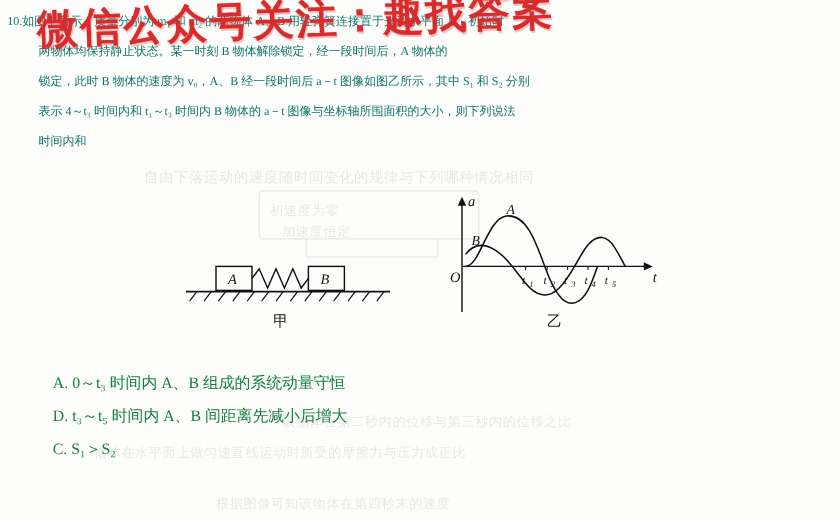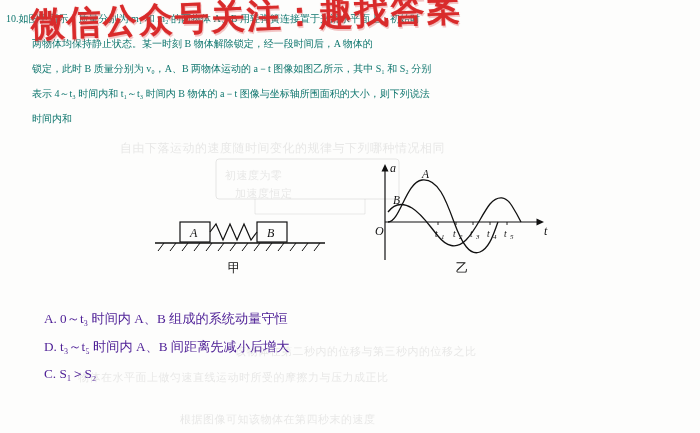--- a/index.html
+++ b/index.html
@@ -50,21 +50,21 @@
   
   .options {
     position: absolute;
     left: 44px;
     top: 305px;
     width: 600px;
   }
   .opt {
     font-size: 13.2px;
     line-height: 27.5px;
-    color: #4c1d95;
+    color: #15803d;
   }
 
   
   .figure {
     position: absolute;
     left: 150px;
     top: 160px;
     width: 420px;
     height: 130px;
   }
@@ -112,21 +112,21 @@
   <div class="ghost" style="left:180px; top:412px;">根据图像可知该物体在第四秒末的速度</div>
 
   <svg style="position:absolute; left:215px; top:158px;" width="185" height="62">
     <rect x="1" y="1" width="183" height="40" rx="3" fill="none" stroke="rgba(130,130,130,0.18)" stroke-width="1"></rect>
     <path d="M40 41 L40 56 L150 56 L150 41" fill="none" stroke="rgba(130,130,130,0.16)" stroke-width="1"></path>
   </svg>
 
   <div class="q-block">
     <div class="q-line">10.如图甲所示，质量分别为 m₁ 和 m₂ 的两物体 A、B 用轻弹簧连接置于光滑水平面上，初始时</div>
     <div class="q-line indent">两物体均保持静止状态。某一时刻 B 物体解除锁定，经一段时间后，A 物体的</div>
-    <div class="q-line indent">锁定，此时 B 质量分别为 v₀，A、B 两物体运动的 a－t 图像如图乙所示，其中 S₁ 和 S₂ 分别</div>
+    <div class="q-line indent">锁定，此时 B 物体的速度为 v₀，A、B 经一段时间后 a－t 图像如图乙所示，其中 S₁ 和 S₂ 分别</div>
     <div class="q-line indent">表示 4～t₃ 时间内和 t₁～t₃ 时间内 B 物体的 a－t 图像与坐标轴所围面积的大小，则下列说法</div>
     <div class="q-line indent">时间内和</div>
   </div>
 
   <div class="figure">
     <svg width="420" height="135" viewBox="0 0 420 135">
 
       <g stroke="#111" fill="none" stroke-width="1.2">
 
         <rect x="30" y="62" width="30" height="20"></rect>

